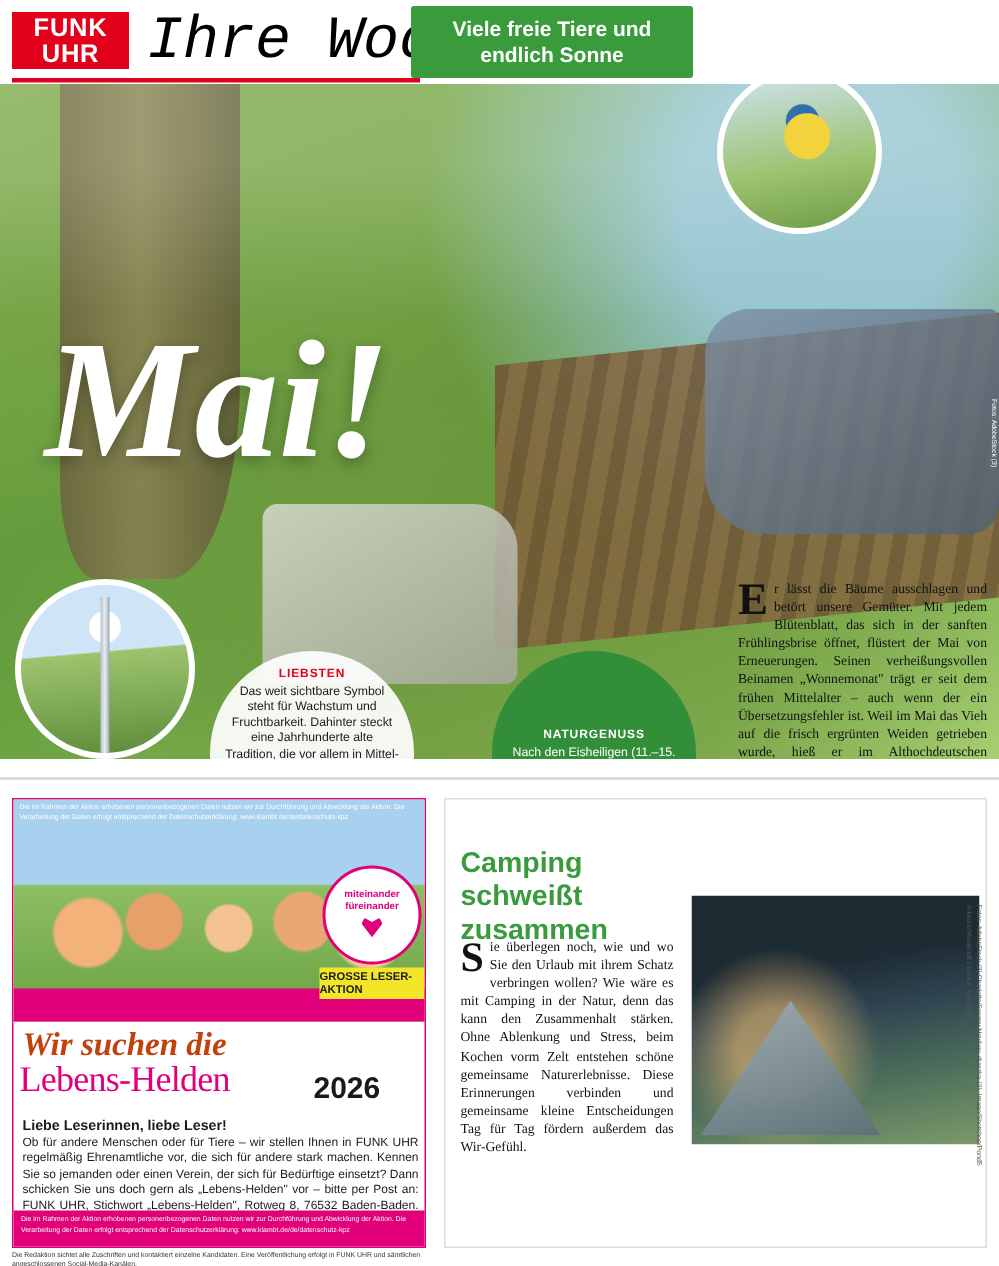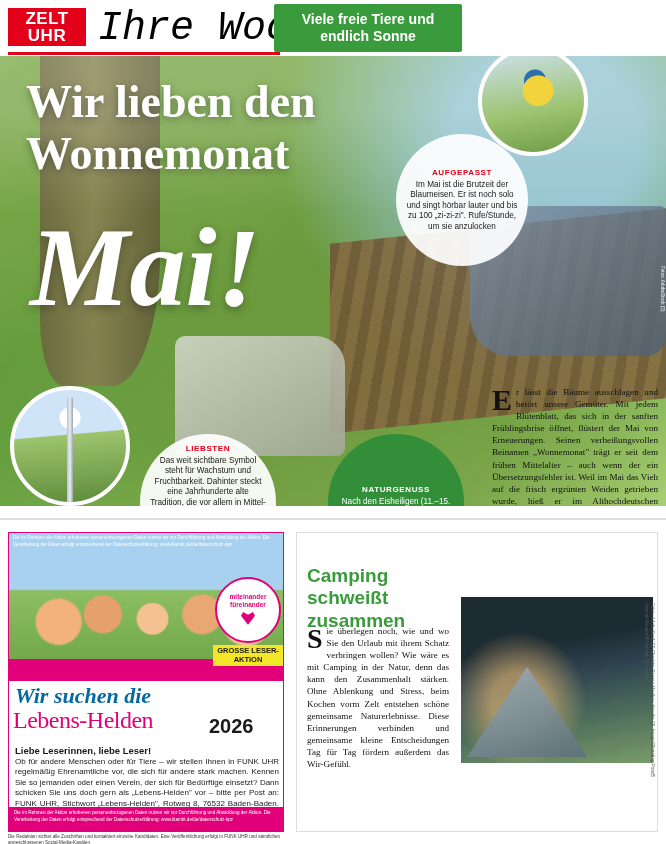--- a/index.html
+++ b/index.html
@@ -177,21 +177,21 @@
     position:absolute; left:4px; top:2px; width:268px;
     font-size:4.6px; line-height:1.45; color:#ffffff;
   }
   .promo-band {
     position:absolute; left:0; top:126px; width:276px; height:22px;
     background:#e2007a;
   }
   .promo-head1 {
     position:absolute; left:6px; top:150px;
     font-family:"Liberation Serif", serif; font-style:italic; font-weight:bold;
-    font-size:22px; color:#0369a1;
+    font-size:22px; color:#c2410c;
   }
   .promo-head2 {
     position:absolute; left:4px; top:174px;
     font-family:"Liberation Serif", serif; font-weight:normal;
     font-size:24px; color:#e2007a; letter-spacing:-0.5px;
   }
   .promo-year {
     position:absolute; left:200px; top:182px;
     font-family:"Liberation Sans", sans-serif; font-weight:bold;
     font-size:20px; color:#1a1a1a;
@@ -202,21 +202,21 @@
     display:flex; flex-direction:column; align-items:center; justify-content:center;
     text-align:center;
   }
   .promo-seal .s1 { font-size:6.5px; color:#e2007a; font-weight:bold; line-height:1.2; }
   .promo-seal .heart {
     width:14px; height:14px; background:#e2007a; margin:2px 0;
     clip-path:polygon(50% 100%, 0 35%, 15% 8%, 50% 28%, 85% 8%, 100% 35%);
   }
   .promo-seal-sub {
     position:absolute; left:204px; top:112px; width:70px;
-    background:#f2e52a; text-align:center; padding:2px 0;
+    background:#f2e52a; text-align:left; padding:2px 0;
     font-size:7.5px; font-weight:bold; color:#1a1a1a; line-height:1.15;
   }
   .promo-lead {
     position:absolute; left:6px; top:212px; width:264px;
     font-size:9.5px; font-weight:bold; color:#1a1a1a;
   }
   .promo-body {
     position:absolute; left:6px; top:224px; width:264px;
     font-size:8px; line-height:1.3; color:#1a1a1a; text-align:justify;
   }
@@ -280,49 +280,44 @@
     position:absolute; right:1px; top:210px;
     writing-mode:vertical-rl;
     font-size:4.6px; color:#ffffff; line-height:1.4; height:150px;
   }
 </style>
 </head>
 <body>
 
 <div class="masthead">
   <div class="logo-box">
-    <span class="l1">ZELT</span>
+    <span class="l1">FUNK</span>
     <span class="l2">UHR</span>
   </div>
   <div class="masthead-title">Ihre Woche</div>
   <div class="masthead-rule"></div>
   <div class="green-banner">Viele freie Tiere und endlich Sonne</div>
 </div>
 
 <div class="hero">
   <div class="hero-photo">
     <div class="hero-trunk"></div>
     <div class="hero-deck"></div>
     <div class="hero-person"></div>
     <div class="hero-watering"></div>
     <div class="hero-shade"></div>
   </div>
 
-  <div class="hero-h1">Wir lieben den Wonnemonat</div>
   <div class="hero-script">Mai!</div>
 
   <div class="circle-bird"></div>
   <div class="circle-maibaum">
     <div class="pole"></div>
   </div>
 
-  <div class="bubble bubble-aufgepasst">
-    <div class="b-title">AUFGEPASST</div>
-    <div class="b-text">Im Mai ist die Brutzeit der Blaumeisen. Er ist noch solo und singt hörbar lauter und bis zu 100 „zi-zi-zi". Rufe/Stunde, um sie anzulocken</div>
-  </div>
 
   <div class="bubble bubble-maibaum">
     <div class="b-title">LIEBSTEN</div>
     <div class="b-text">Das weit sichtbare Symbol steht für Wachstum und Fruchtbarkeit. Dahinter steckt eine Jahrhunderte alte Tradition, die vor allem in Mittel- und Süddeutschland verbreitet ist. Wie und in welchen Farben der Maibaum geschmückt wird, unterscheidet sich je nach Region.</div>
   </div>
 
   <div class="bubble bubble-naturgenuss">
     <div class="b-title">NATURGENUSS</div>
     <div class="b-text">Nach den Eisheiligen (11.–15. Mai) dürfen frostempfindliche Pflanzen wie Tomaten oder Sommerblumen gepflanzt werden. Zur Belohnung gibt's ein Nickerchen</div>
   </div>

